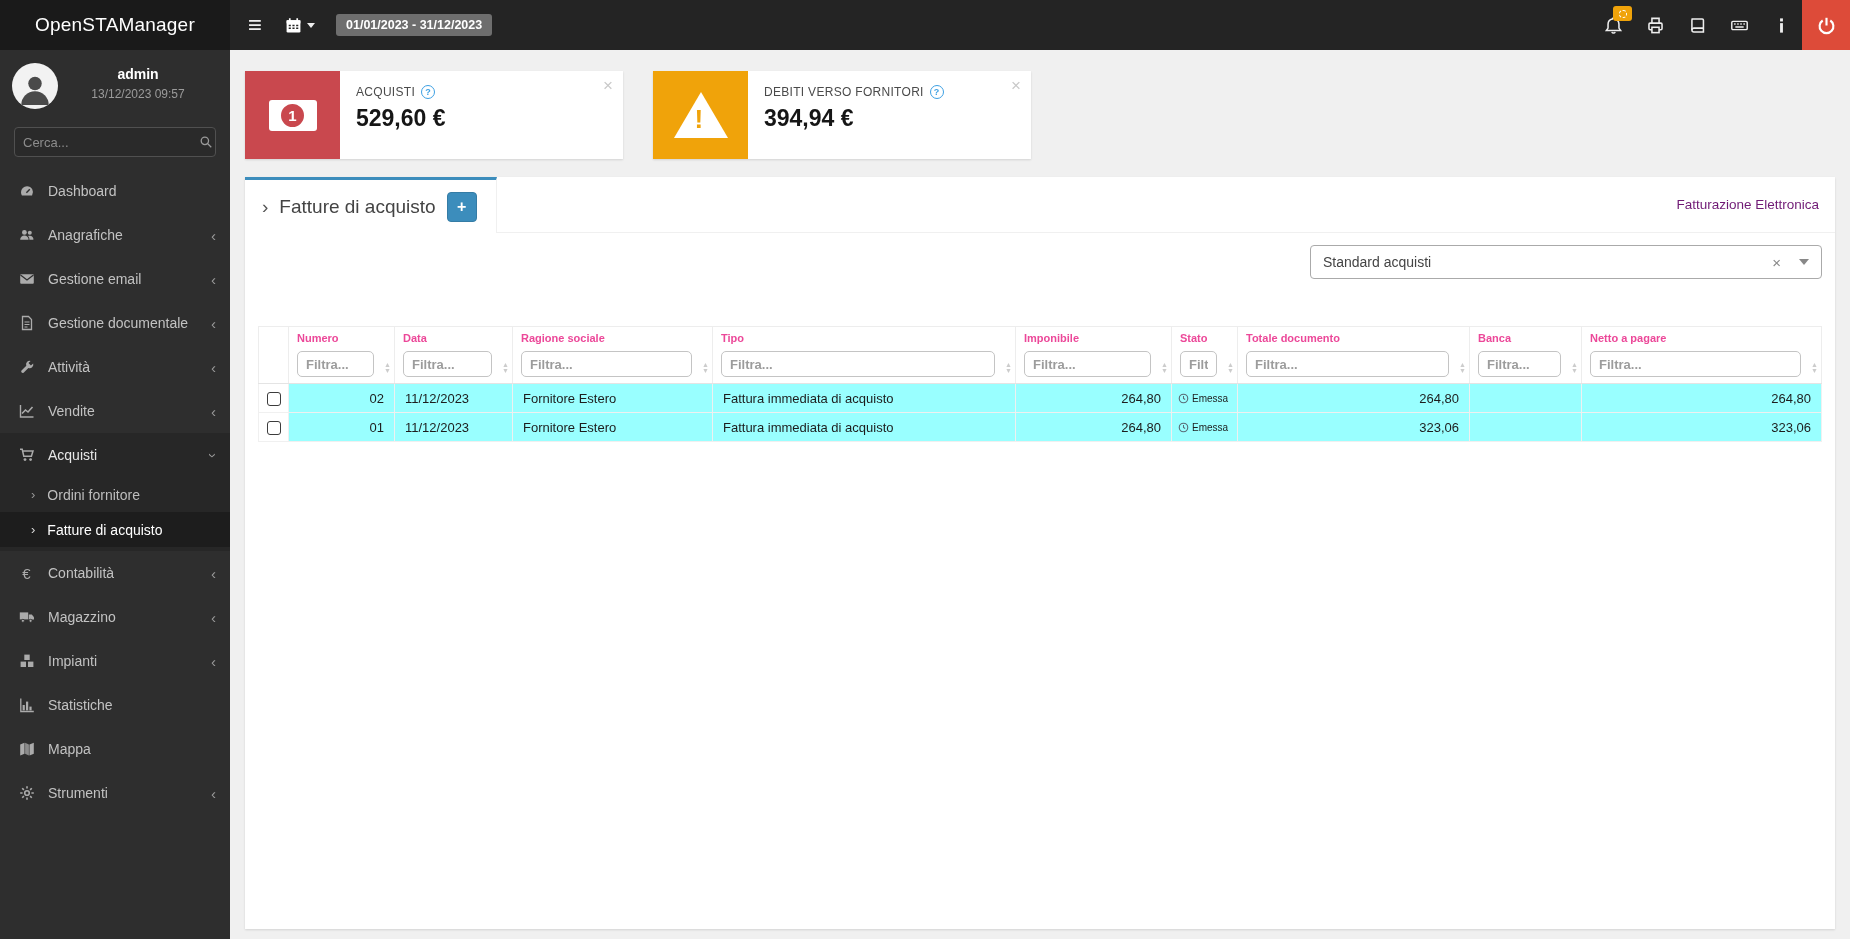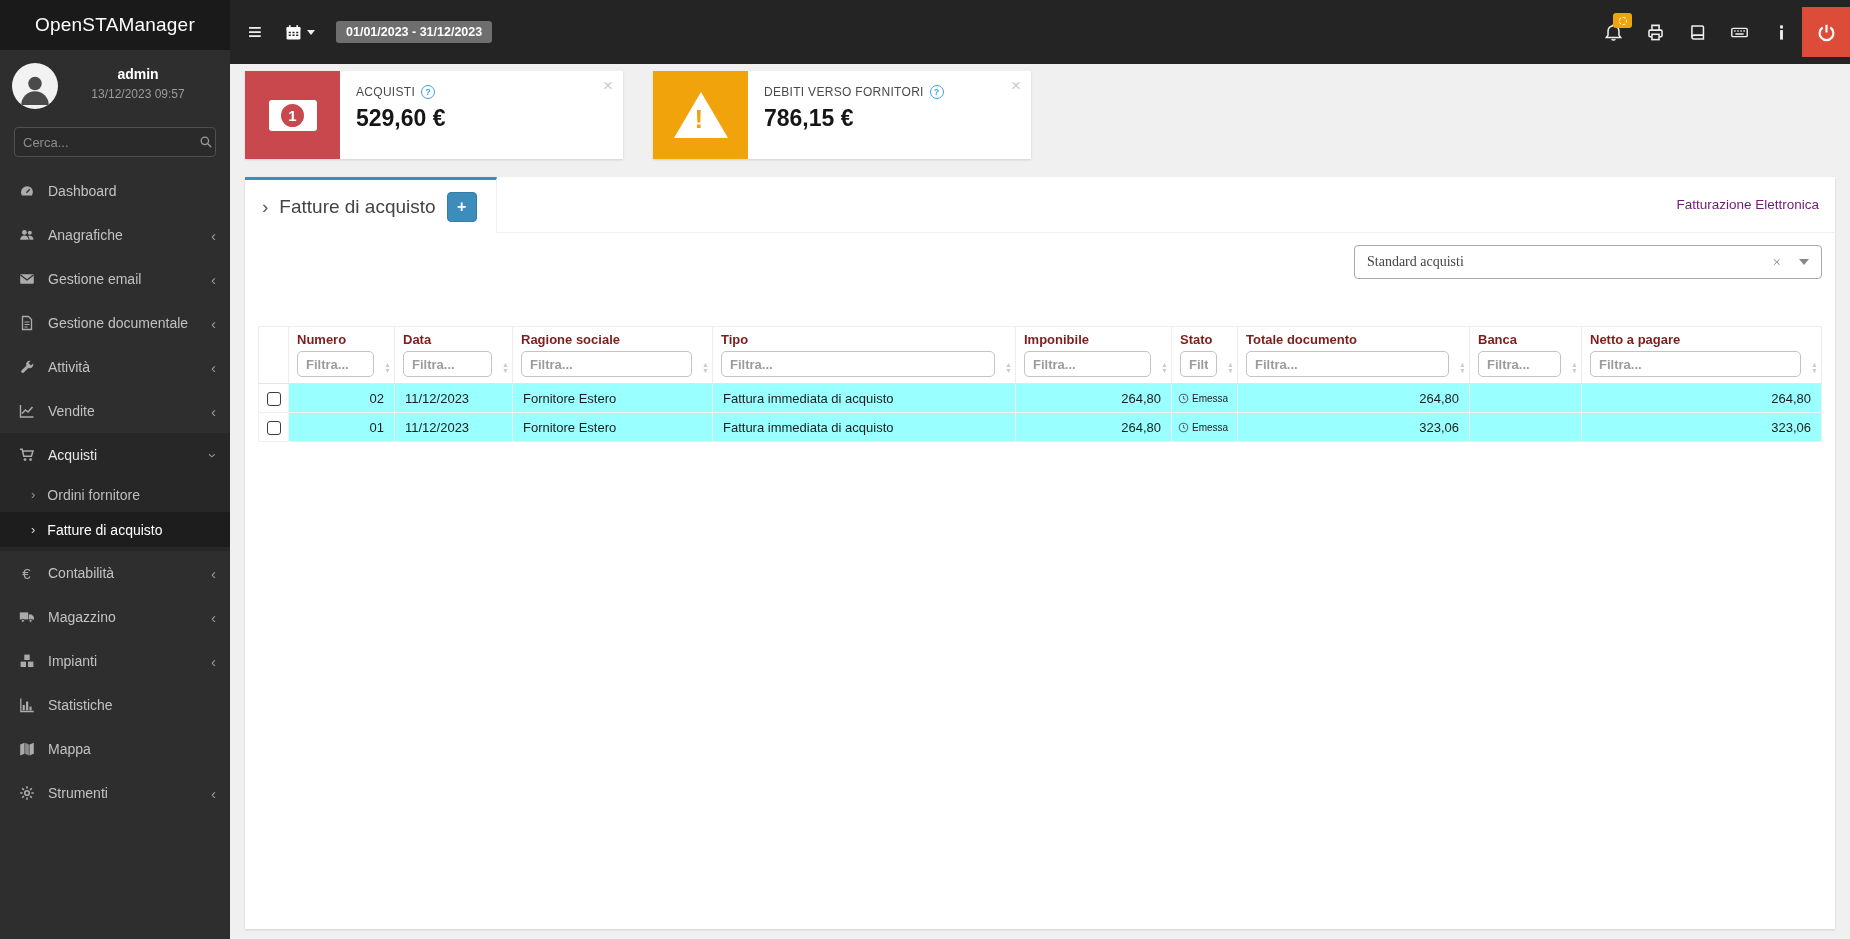--- a/index.html
+++ b/index.html
@@ -1,20 +1,20 @@
 <!DOCTYPE html>
 <html><head>
 <meta charset="utf-8">
 <style>
   * { box-sizing: border-box; margin: 0; padding: 0; }
   html,body { width:1850px; height:939px; overflow:hidden; }
   body { font-family:"Liberation Sans", sans-serif; background:#f0f0f0; color:#333; }
 
   
-  .topbar { position:fixed; top:0; left:0; right:0; height:64px; display:flex; z-index:50; }
+  .topbar { position:fixed; top:0; left:0; right:0; height:50px; display:flex; z-index:50; }
   .logo { width:230px; height:50px; background:#1a1a1a; color:#fff; font-size:19px;
           display:flex; align-items:center; justify-content:center; letter-spacing:.2px; }
   .nav { flex:1; background:#242424; display:flex; align-items:center; }
   .nav-btn { height:50px; display:flex; align-items:center; justify-content:center; cursor:pointer; color:#eee; }
   .hamburger { width:42px; font-size:24px; margin-left:4px; }
   .hamburger::before { content:"\2261"; }
   .cal-btn { width:48px; gap:5px; }
   .caret-down-s { width:0; height:0; border-left:4px solid transparent; border-right:4px solid transparent; border-top:5px solid #eee; }
   .date-badge { background:#6e6e6e; color:#fff; font-weight:bold; font-size:12.5px;
                 padding:4px 10px; border-radius:3px; margin-left:12px; cursor:pointer; }
@@ -95,33 +95,33 @@
   .tab-caret::before { content:"\203A"; }
   .tab-label { font-size:19px; color:#444; white-space:nowrap; }
   .add-btn { width:30px; height:30px; background:#3c8dbc; border:1px solid #357ca5; border-radius:4px;
              color:#fff; font-size:16px; font-weight:bold; display:flex; align-items:center;
              justify-content:center; cursor:pointer; }
   .tab-spacer { flex:1; }
   .fe-link { align-self:center; margin-right:16px; color:#701a75; font-size:13.5px; cursor:pointer; text-decoration:none; }
 
   .panel-body { padding:12px 13px; }
   .select-row { display:flex; justify-content:flex-end; margin-bottom:47px; }
-  .select2 { width:468px; height:34px; border:1px solid #aaa; border-radius:4px; background:#fff;
-             display:flex; align-items:center; padding:0 12px; cursor:pointer;font-family:Liberation Serif, serif; }
+  .select2 { width:512px; height:34px; border:1px solid #aaa; border-radius:4px; background:#fff;
+             display:flex; align-items:center; padding:0 12px; cursor:pointer; }
   .select2-value { flex:1; font-size:14px; color:#444; }
   .select2-clear { color:#888; font-size:15px; margin-right:18px; cursor:pointer; }
   .select2-clear::before { content:"\00D7"; }
   .select2-arrow { width:0; height:0; border-left:5px solid transparent; border-right:5px solid transparent;
                    border-top:6px solid #888; }
 
   
   table.grid { width:100%; border-collapse:collapse; table-layout:fixed; font-size:13px; }
   .grid th { border:1px solid #ededed; border-bottom:1px solid #e4e4e4; padding:5px 8px 6px;
              text-align:left; vertical-align:top; position:relative; }
-  .th-label { font-weight:bold; font-size:13px; color:#7f1d1d; margin-bottom:4px; min-height:15px; }
+  .th-label { font-weight:bold; font-size:11px; color:#ec4899; margin-bottom:4px; min-height:15px; }
   .filter-input { width:calc(100% - 12px); height:26px; border:1px solid #c4c4c4; border-radius:5px;
                   padding:0 8px; font-size:13px; font-weight:bold; color:#555; outline:none;
                   font-family:"Liberation Sans",sans-serif; background:#fff; }
   .filter-input::placeholder { color:#9c9c9c; }
   .sort { position:absolute; right:3px; bottom:9px; font-size:7px; color:#ccc; line-height:6px;
           text-align:center; cursor:pointer; }
   .sort::before { content:"\25B2"; display:block; }
   .sort::after { content:"\25BC"; display:block; }
   .grid td { height:29px; border:1px solid #f0f0f0; padding:0 10px; color:#1d1d1d; }
   tr.hl td { background:#99ffff; }
@@ -385,21 +385,21 @@
     </div>
     <div class="stat-card">
       <div class="card-icon-block cib-amber">
         <div class="warn-tri"></div>
       </div>
       <div class="card-body">
         <div class="card-title">
           <span>DEBITI VERSO FORNITORI</span>
           <span class="help-icon"></span>
         </div>
-        <div class="card-value">786,15 €</div>
+        <div class="card-value">394,94 €</div>
       </div>
       <span class="card-close"></span>
     </div>
   </div>
 
   <div class="panel">
     <div class="tab-row">
       <div class="tab-active">
         <span class="tab-caret"></span>
         <span class="tab-label">Fatture di acquisto</span>

